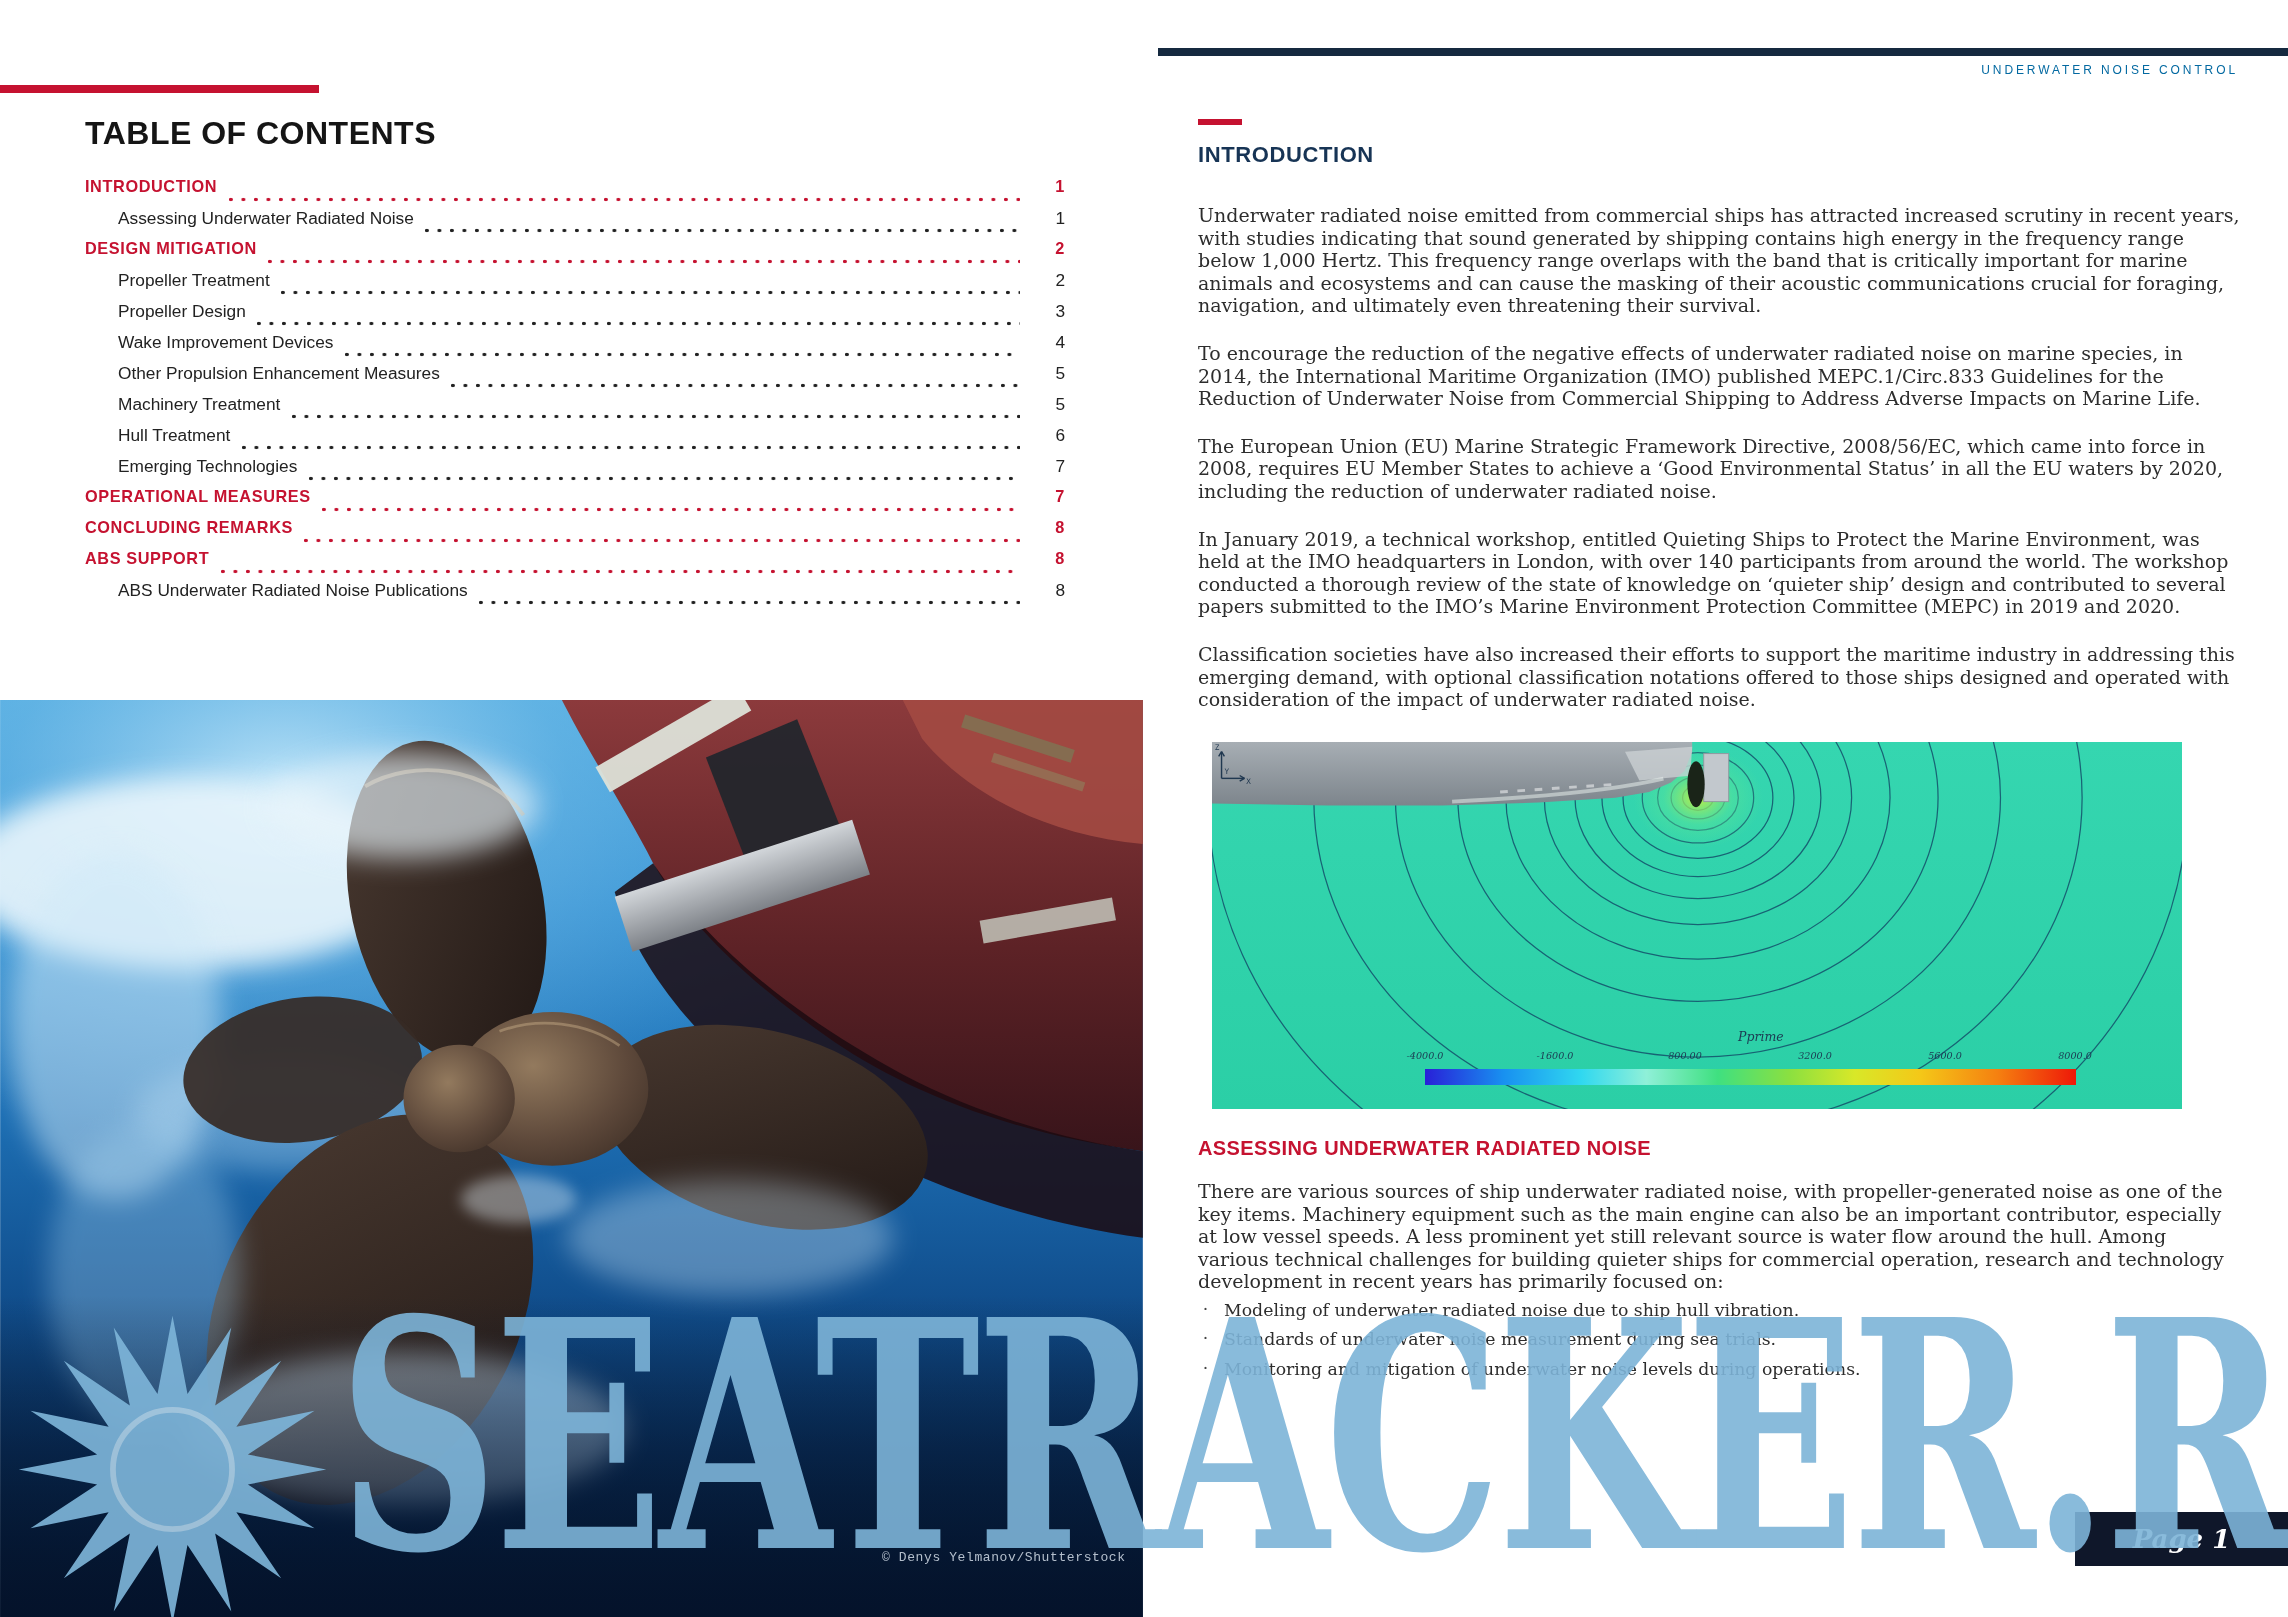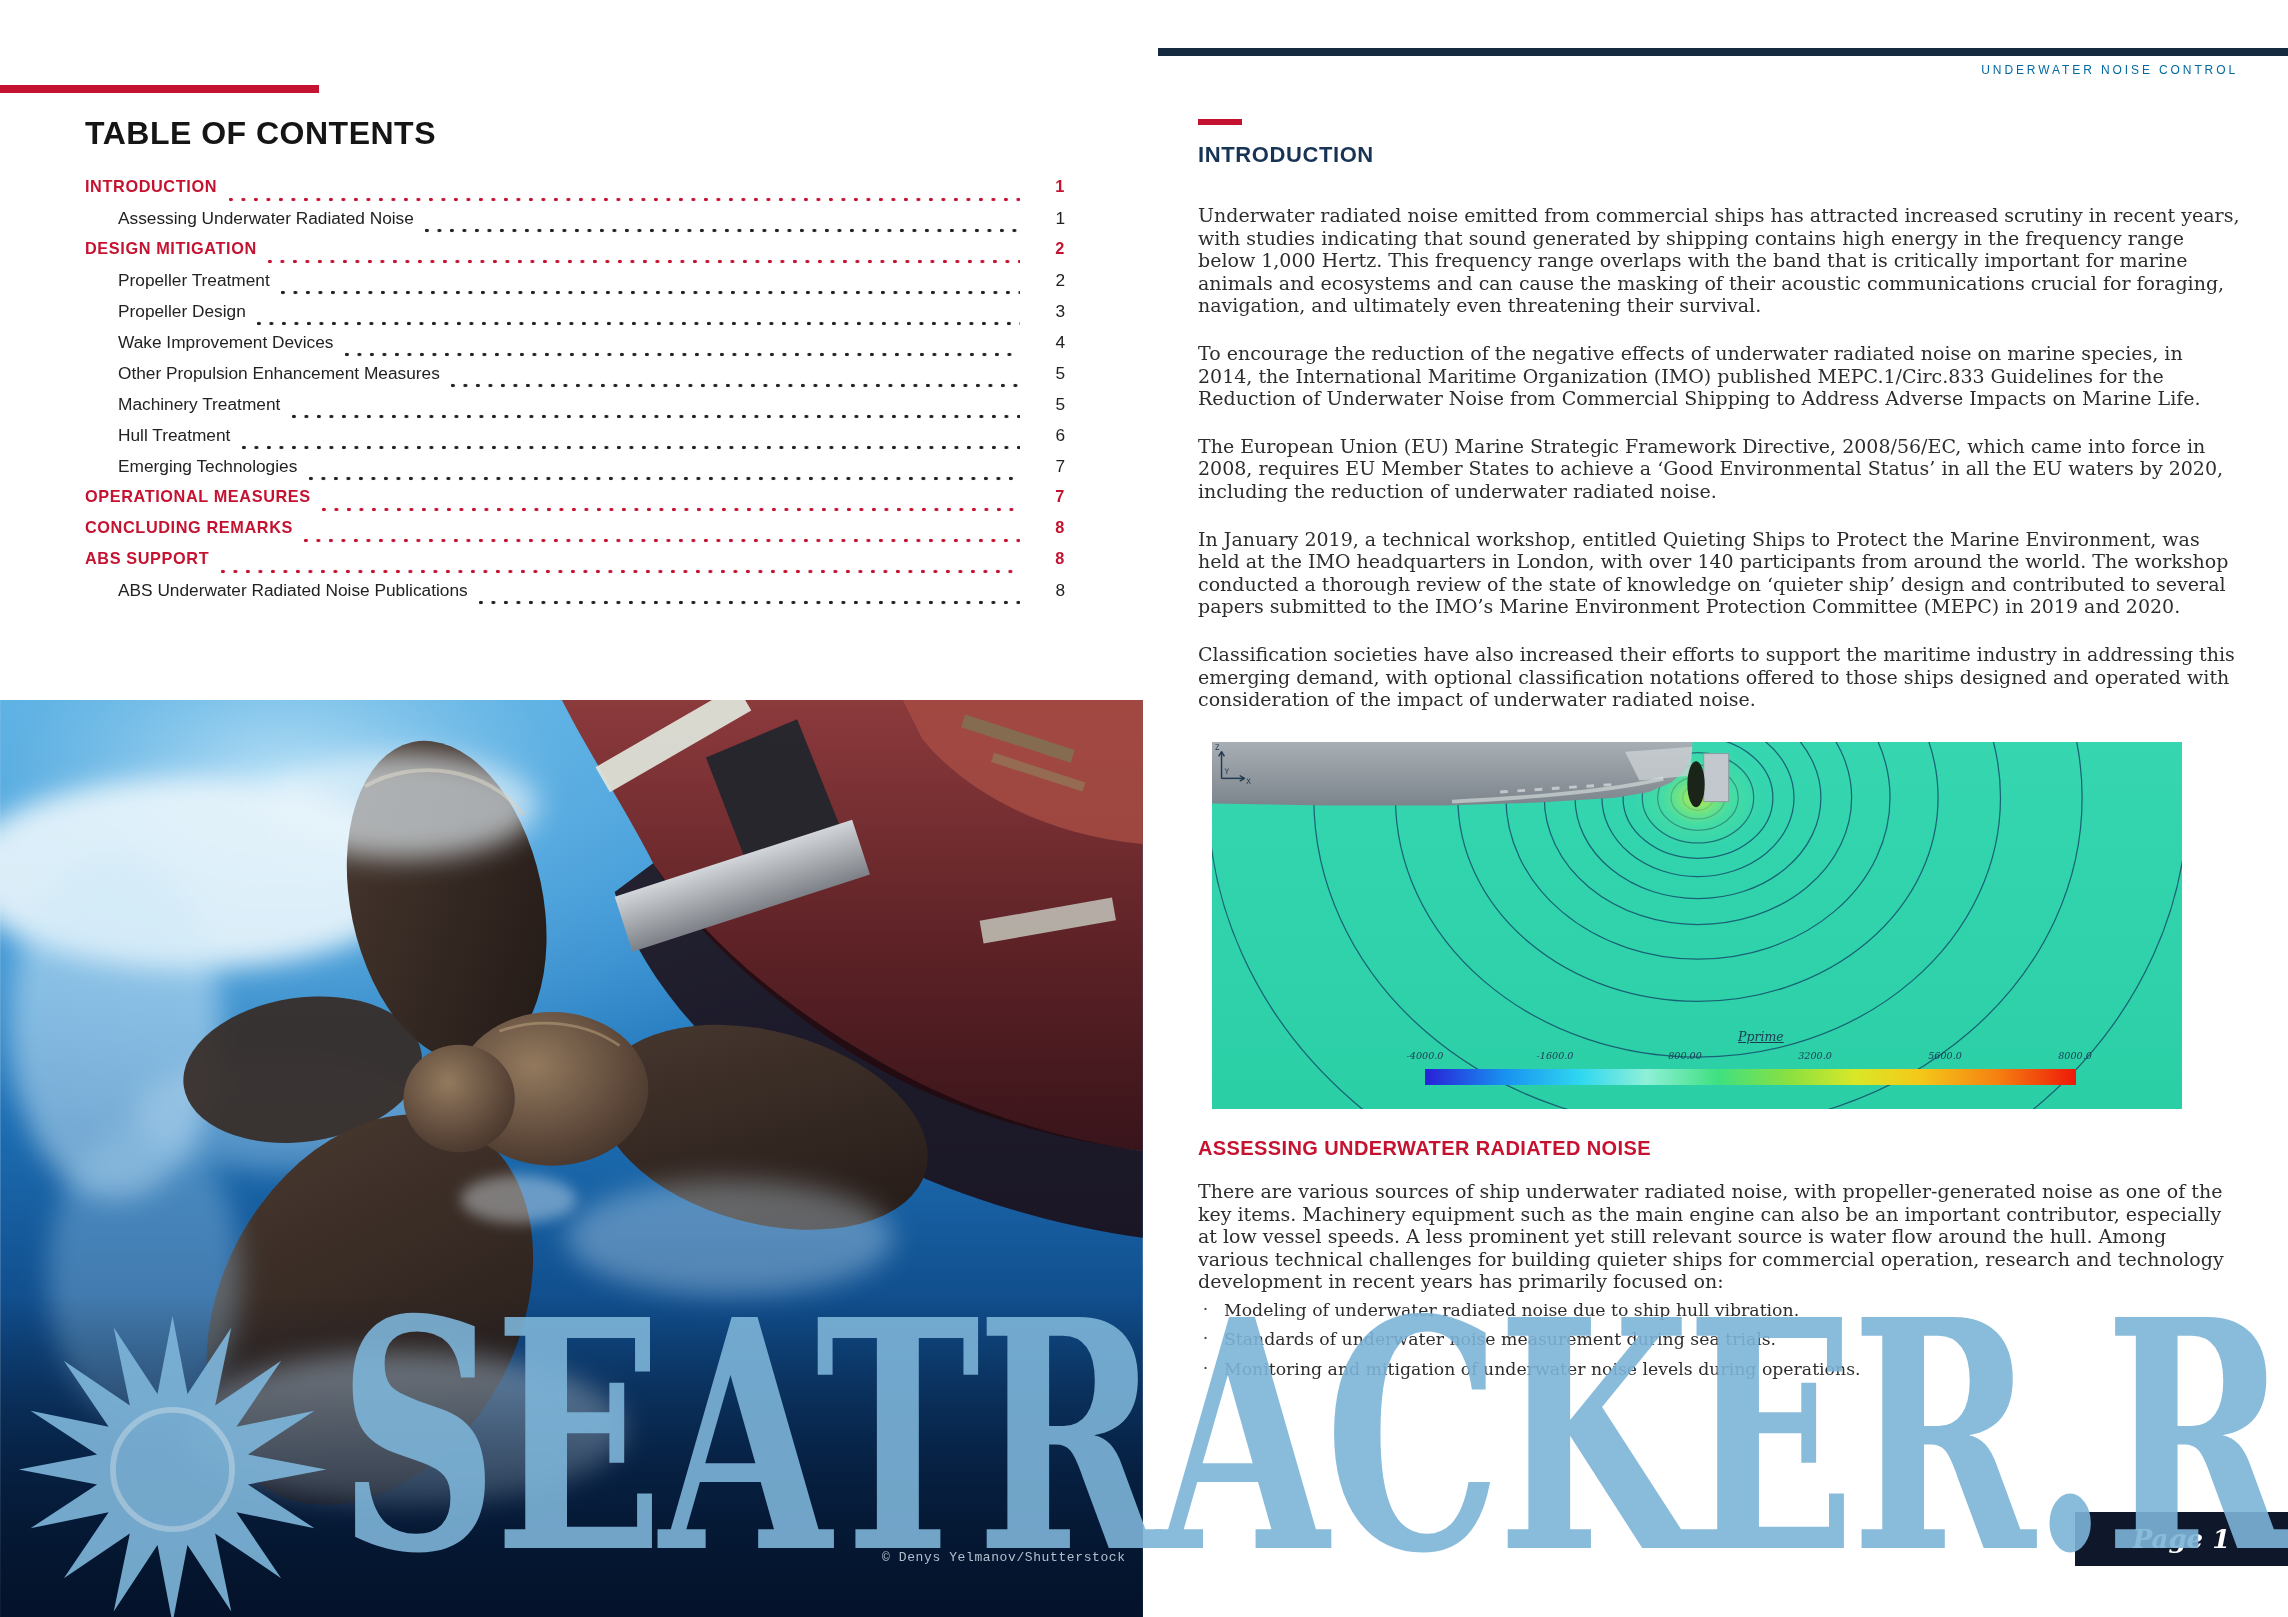--- a/index.html
+++ b/index.html
@@ -36,21 +36,21 @@
 
   
   .cfd{left:1212px;top:742px;width:970px;height:367px;
        background:linear-gradient(180deg,#35d6b0 0%,#2bcfa6 100%);overflow:hidden;}
   .cfd svg{position:absolute;left:0;top:0;}
   .cbar{position:absolute;left:213px;top:327px;width:651px;height:16.3px;
       background:linear-gradient(90deg,#2820d8 0%,#1890f0 12%,#30d8f0 24%,#8ff0d8 34%,
                  #3fe080 45%,#8be040 56%,#d8e828 66%,#f4c818 76%,#f58010 88%,#ee1808 100%);}
   .cbar-ticks span{position:absolute;top:308px;transform:translateX(-50%);
       font:italic 9.6px "DejaVu Serif",serif;color:#1c3a52;}
-  .cbar-title{position:absolute;left:526px;top:287px;font:italic 12.5px "DejaVu Serif",serif;color:#1c3a52;text-decoration:underline;}
+  .cbar-title{position:absolute;left:526px;top:287px;font:italic 12.5px "DejaVu Serif",serif;color:#1c3a52;}
   .axis-glyph{left:44px;top:282px;}
   .axis-glyph text{font:8px "DejaVu Sans Mono",monospace;fill:#203850;}
 
   .sec2-h{left:1198px;top:1137px;margin:0;font-size:20px;font-weight:700;letter-spacing:0.4px;color:#c51230;}
   .body-col2{left:1198px;top:1170px;width:1043px;}
   .bullets{left:1198px;top:1299px;width:1049px;margin:0;padding:0;list-style:none;}
   .bullets li{position:relative;padding-left:26px;margin-bottom:6.7px;
       font-family:"DejaVu Serif",serif;font-size:17.3px;line-height:22.6px;color:#2d2d2d;}
   .bullets li::before{content:"\00b7";position:absolute;left:4.8px;top:-1px;color:#444;}
 

